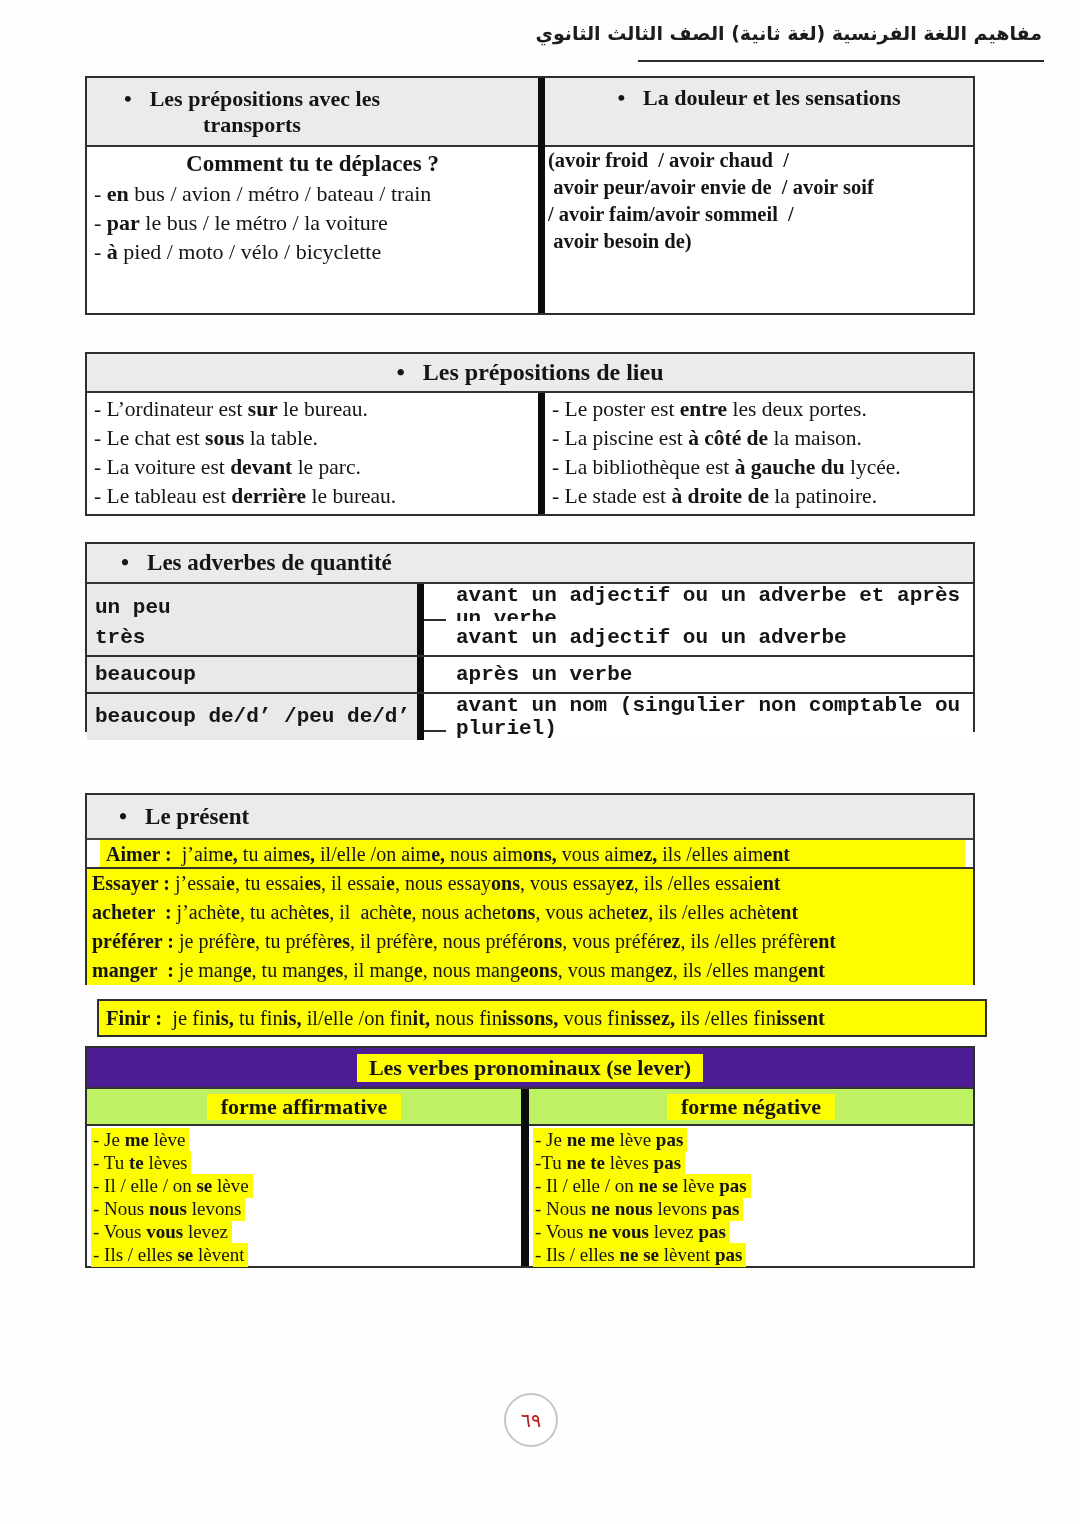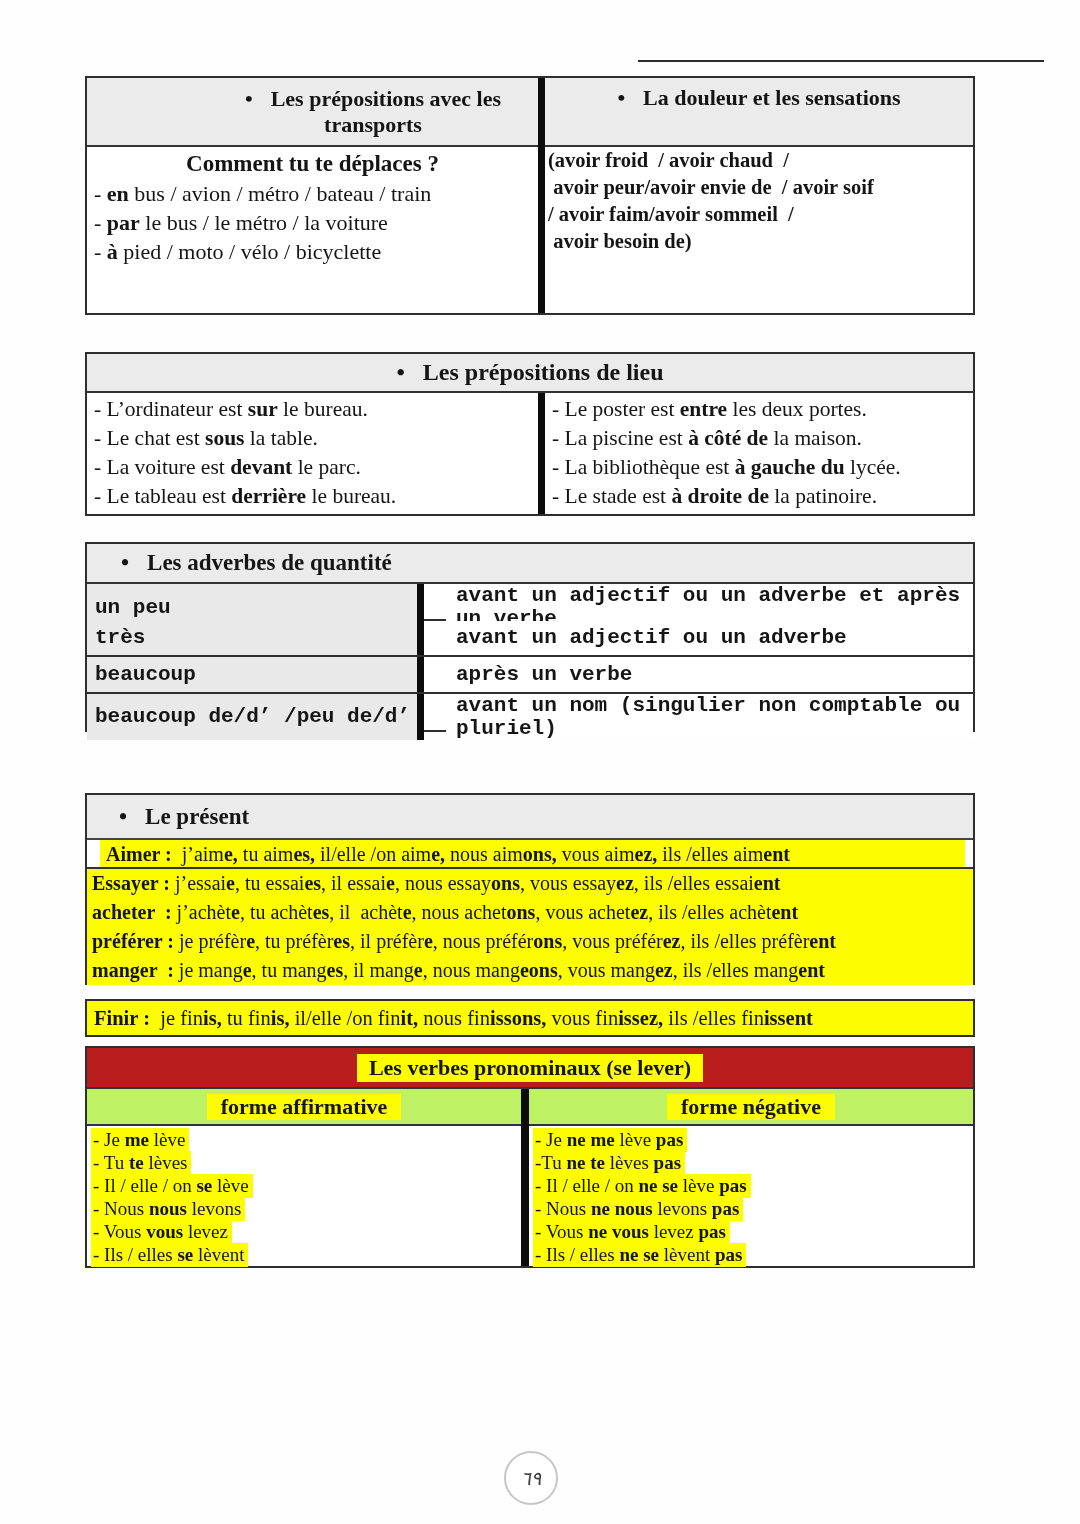--- a/index.html
+++ b/index.html
@@ -16,21 +16,21 @@
   
   .tbl{position:absolute;left:85px;width:890px;border:2px solid #2e2e2e;box-sizing:border-box;background:#fff;}
   .gray{background:#ebebeb;}
   .bullet{display:inline-block;margin-right:18px;}
   .rich,.plain-line{white-space:pre-wrap;}
   b{font-weight:bold;}
   
   .t-transport{top:76px;height:239px;display:grid;grid-template-columns:451px 7px 1fr;grid-template-rows:69px 1fr;}
   .t-transport .vdiv{grid-column:2;grid-row:1/3;background:#0c0c0c;}
   .hdr-cell{border-bottom:2px solid #333;box-sizing:border-box;}
-  .h-left{grid-column:1;grid-row:1;display:flex;align-items:center;justify-content:flex-end;text-align:center;}
+  .h-left{grid-column:1;grid-row:1;display:flex;align-items:center;justify-content:flex-start;text-align:center;}
   .h-left .title-wrap{width:330px;font-weight:bold;font-size:22px;line-height:26px;}
   .h-right{grid-column:3;grid-row:1;text-align:center;padding-top:7px;font-weight:bold;font-size:22px;}
   .b-left{grid-column:1;grid-row:2;padding-top:2px;}
   .b-left .question{text-align:center;font-weight:bold;font-size:23px;line-height:30px;}
   .b-left .t-line{font-size:22px;line-height:29px;padding-left:7px;}
   .b-right{grid-column:3;grid-row:2;}
   .pain-box{border:1px solid #9a9a9a;border-top:none;margin-right:7px;min-height:60px;padding:2px 0 2px 3px;box-sizing:border-box;}
   .pain-line{font-weight:bold;font-size:22px;line-height:28px;}
   .hl-gray{background:#c9c9c9;padding:0 3px;}
   .sens-line{font-weight:bold;font-size:20.5px;line-height:27px;padding-left:3px;}
@@ -50,47 +50,48 @@
   .q-adv{background:#e9e9e9;font-weight:bold;font-size:21px;display:flex;align-items:center;padding-left:8px;}
   .q-div{background:#0c0c0c;}
   .q-usage{font-weight:bold;font-size:21px;display:flex;align-items:center;padding-left:10px;background:#fff;margin-left:22px;}
   
   .t-present{top:793px;height:192px;}
   .t-present .hdr{height:45px;border-bottom:2px solid #444;box-sizing:border-box;background:#ebebeb;display:flex;align-items:center;padding-left:32px;font-weight:bold;font-size:23px;}
   .p-row{height:29px;font-size:20px;line-height:29px;background:#fdfd00;padding-left:5px;box-sizing:border-box;overflow:hidden;}
   .p-row-first{background:#fff;padding-left:0;border-bottom:2px solid #333;}
   .p-row-first .yl-first{display:inline-block;box-sizing:border-box;margin-left:13px;width:calc(100% - 21px);background:#fdfd00;padding-left:6px;}
   
-  .t-finir{top:999px;height:38px;background:#fdfd00;font-size:20.5px;line-height:34px;padding-left:7px;}
+  .t-finir{top:999px;height:38px;background:#fdfd00;font-size:20.5px;line-height:34px;padding-left:7px;margin-left:12px;}
   
   .t-pron{top:1046px;height:222px;display:grid;grid-template-columns:434px 8px 1fr;grid-template-rows:41px 37px 1fr;}
-  .pr-title{grid-column:1/4;grid-row:1;background:#b91c1c;border-bottom:2px solid #333;display:flex;align-items:center;justify-content:center;box-sizing:border-box;}
+  .pr-title{grid-column:1/4;grid-row:1;background:#4c1d95;border-bottom:2px solid #333;display:flex;align-items:center;justify-content:center;box-sizing:border-box;}
   .pr-title .yl{background:#fdfd00;font-weight:bold;font-size:22px;padding:1px 12px;}
   .pr-h{background:#bef264;border-bottom:2px solid #333;display:flex;align-items:center;justify-content:center;box-sizing:border-box;}
   .pr-h.aff{grid-column:1;grid-row:2;}
   .pr-h.neg{grid-column:3;grid-row:2;}
   .pr-h .yl{background:#fdfd00;font-weight:bold;font-size:22px;padding:0 14px;}
   .pr-div{grid-column:2;grid-row:2/4;background:#0c0c0c;}
   .pr-body{padding:2px 0 0 4px;background:#fff;}
   .pr-body.aff{grid-column:1;grid-row:3;}
   .pr-body.neg{grid-column:3;grid-row:3;}
   .pr-line{line-height:23px;height:23px;}
   .pr-line .yl-line{display:inline-block;background:#fdfd00;font-size:19px;padding:0 4px 1px 2px;}
   
   .page-num{
-    position:absolute;top:1451px;left:504px;width:54px;height:54px;border:2px solid #c6c6c6;border-radius:50%;
+    position:absolute;top:1393px;left:504px;width:54px;height:54px;border:2px solid #c6c6c6;border-radius:50%;
     display:flex;align-items:center;justify-content:center;box-sizing:border-box;
-    font-family:"DejaVu Sans",sans-serif;font-size:19px;color:#404040;background:#fff;font-style:italic;
+    font-family:"DejaVu Sans",sans-serif;font-size:19px;color:#b91c1c;background:#fff;
   }
 </style>
 </head>
 <body>
 
 <div class="page">
 
+  <div class="ar-header">مفاهيم اللغة الفرنسية (لغة ثانية) الصف الثالث الثانوي</div>
   <div class="ar-underline"></div>
 
   <div class="tbl t-transport">
     <div class="hdr-cell h-left gray">
       <div class="title-wrap"><span class="bullet">•</span><span>Les prépositions avec les transports</span></div>
     </div>
     <div class="vdiv"></div>
     <div class="hdr-cell h-right gray"><span class="bullet">•</span><span>La douleur et les sensations</span></div>
     <div class="b-left">
       <div class="question">Comment tu te déplaces ?</div>

